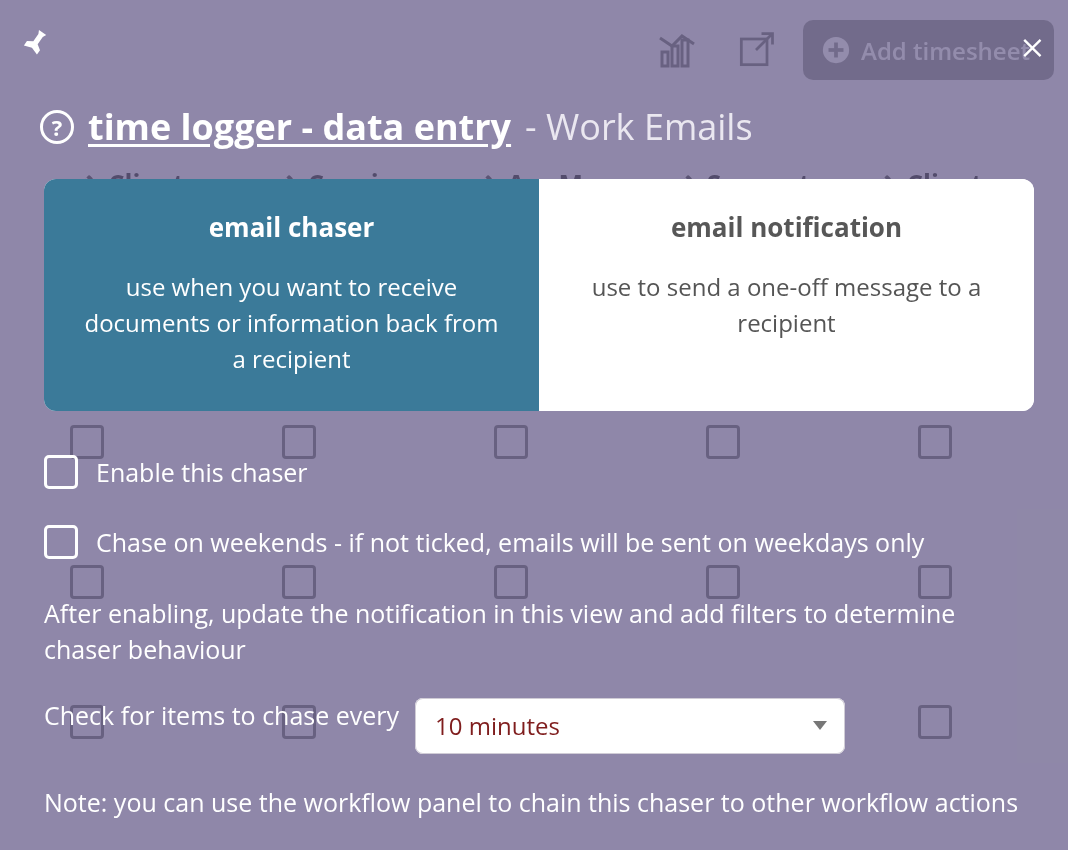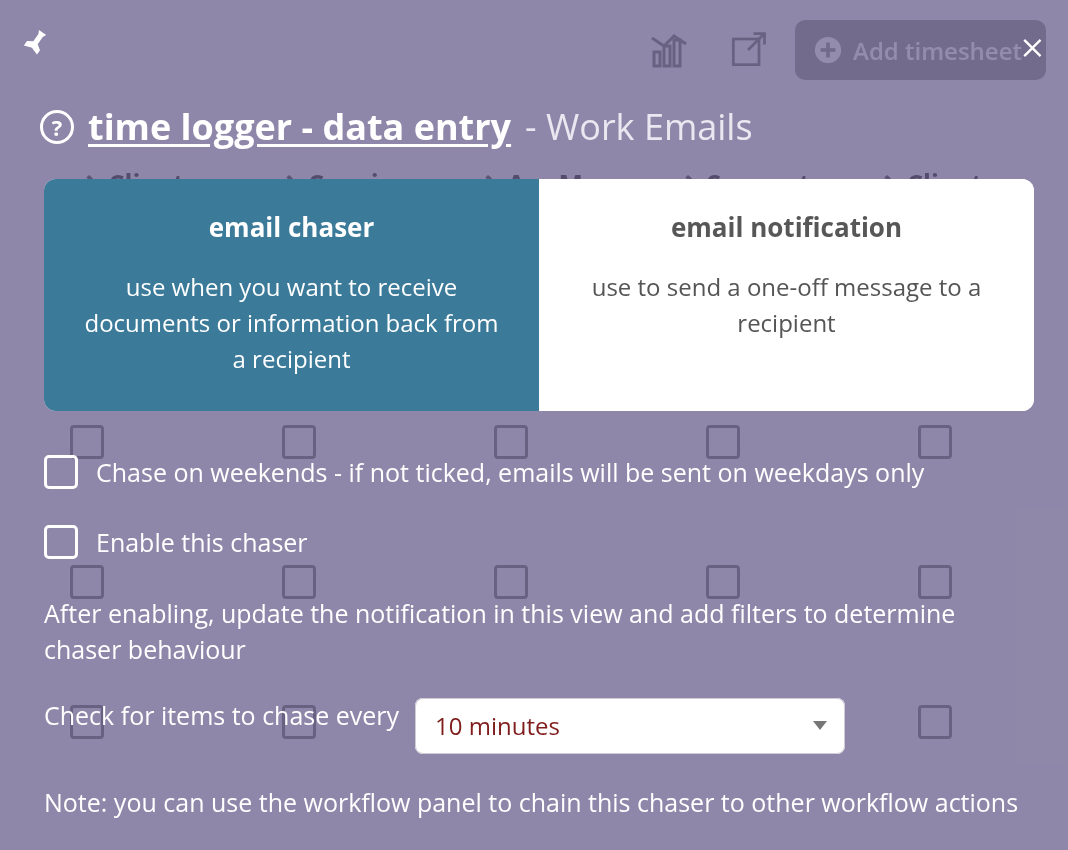--- a/index.html
+++ b/index.html
@@ -13,21 +13,21 @@
   }
 
   
   .bg-layer {
     position: absolute;
     inset: 0;
     background: #f2f0f4;
   }
   .bg-toolbar {
     position: absolute;
-    top: 0; left: 0; right: 8px;
+    top: 0; left: 0; right: 0;
     height: 100px;
     display: flex;
     align-items: center;
     justify-content: flex-end;
     padding-right: 14px;
     gap: 16px;
   }
   .bg-icon {
     width: 62px; height: 62px;
     display: flex; align-items: center; justify-content: center;
@@ -369,26 +369,26 @@
       </div>
       <div class="tab inactive">
         <div class="tab-title">email notification</div>
         <div class="tab-desc">use to send a one-off message to a recipient</div>
       </div>
     </div>
 
     <div class="body">
       <div class="chk-row">
         <div class="chk"></div>
-        <div class="chk-label">Chase on weekends - if not ticked, emails will be sent on weekdays only</div>
+        <div class="chk-label">Enable this chaser</div>
       </div>
 
       <div class="chk-row">
         <div class="chk"></div>
-        <div class="chk-label">Enable this chaser</div>
+        <div class="chk-label">Chase on weekends - if not ticked, emails will be sent on weekdays only</div>
       </div>
 
       <div class="para">After enabling, update the notification in this view and add filters to determine chaser behaviour</div>
 
       <div class="select-row">
         <div class="lbl">Check for items to chase every</div>
         <div class="selectbox">
           <span>10 minutes</span>
           <span class="caret-down"></span>
         </div>

